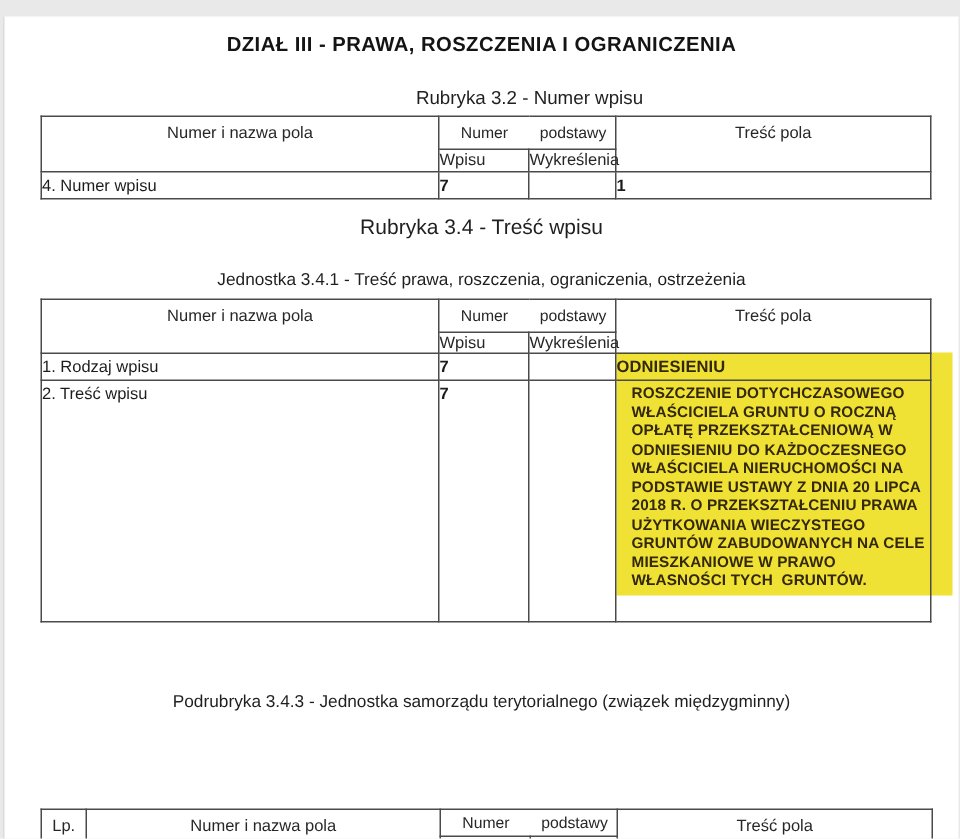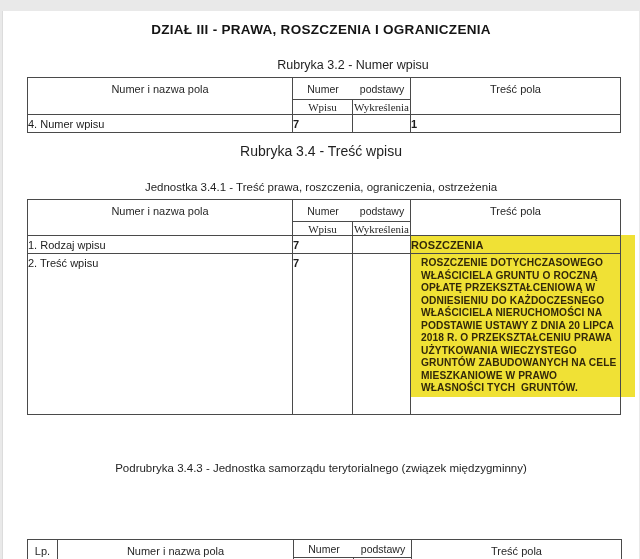--- a/index.html
+++ b/index.html
@@ -47,21 +47,21 @@
   .wrap-2 { position:absolute; left:24px; top:188px; width:612px; height:217px; }
   .tbl-3 { position:absolute; left:24px; top:472px; }
 
   td.hdr { text-align:center; color:#272727; font-size:11px; }
   td.hdr-span { vertical-align:top; }
   td.hdr-span .hdr-inner { padding-top:5px; text-align:center; }
   .np-split { display:flex; font-size:10.5px; color:#272727; }
   .np-split span { text-align:center; }
   .np-a { flex:0 0 60px; }
   .np-b { flex:0 0 58px; }
-  td.hdr-sub { text-align:center; font-size:10.5px; color:#272727;font-family:Liberation Serif, serif; }
+  td.hdr-sub { text-align:left; font-size:10.5px; color:#272727; }
 
   td.cell-field { padding-left:6px; font-size:11px; }
   td.cell-num   { padding-left:7px; font-weight:bold; font-size:11.5px; }
   td.cell-tresc { padding-left:6px; font-weight:bold; font-size:11.5px; letter-spacing:0.1px; }
 
   td.v-top { vertical-align:top; }
   td.v-top .cell-pad { padding-top:3px; }
 
   .hl-overlay {
     position:absolute; left:384px; top:36px;
@@ -153,21 +153,21 @@
             </td>
       </tr>
       <tr style="height:14px;">
         <td class="hdr-sub">Wpisu</td>
         <td class="hdr-sub">Wykreślenia</td>
       </tr>
       <tr style="height:18px;">
         <td class="cell-field">1. Rodzaj wpisu</td>
         <td class="cell-num">7</td>
         <td></td>
-        <td class="cell-tresc hl-text">ROSZCZENIA</td>
+        <td class="cell-tresc hl-text">ODNIESIENIU</td>
       </tr>
       <tr style="height:161px;">
         <td class="cell-field v-top">
               <div class="cell-pad">2. Treść wpisu</div>
             </td>
         <td class="cell-num v-top">
               <div class="cell-pad">7</div>
             </td>
         <td class="v-top"></td>
         <td class="v-top">

